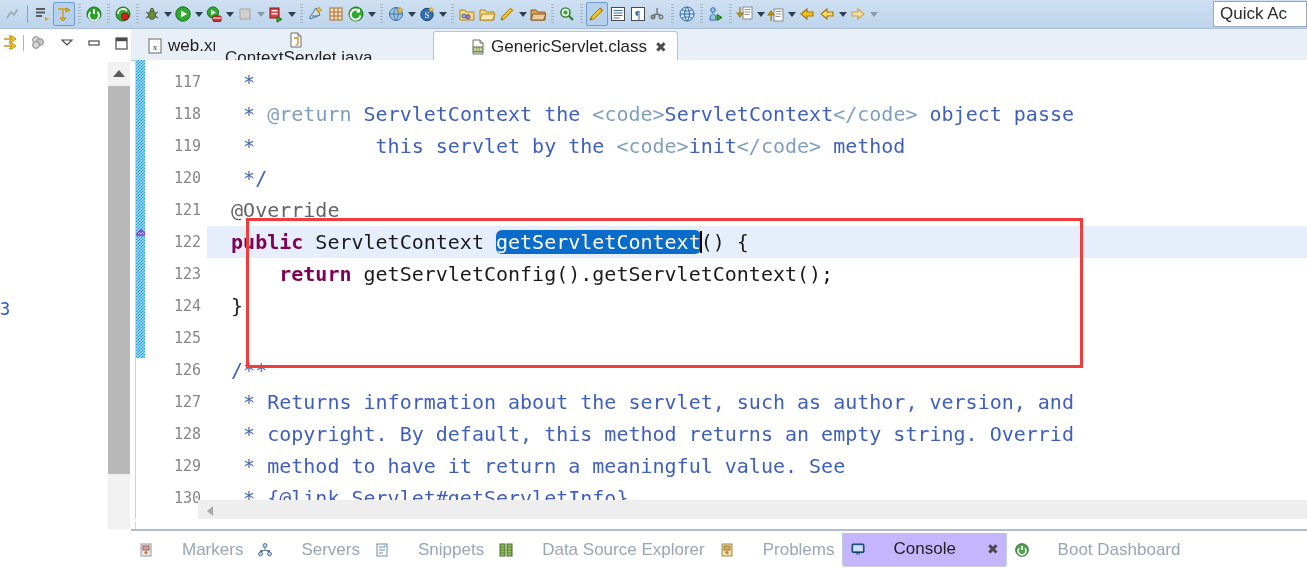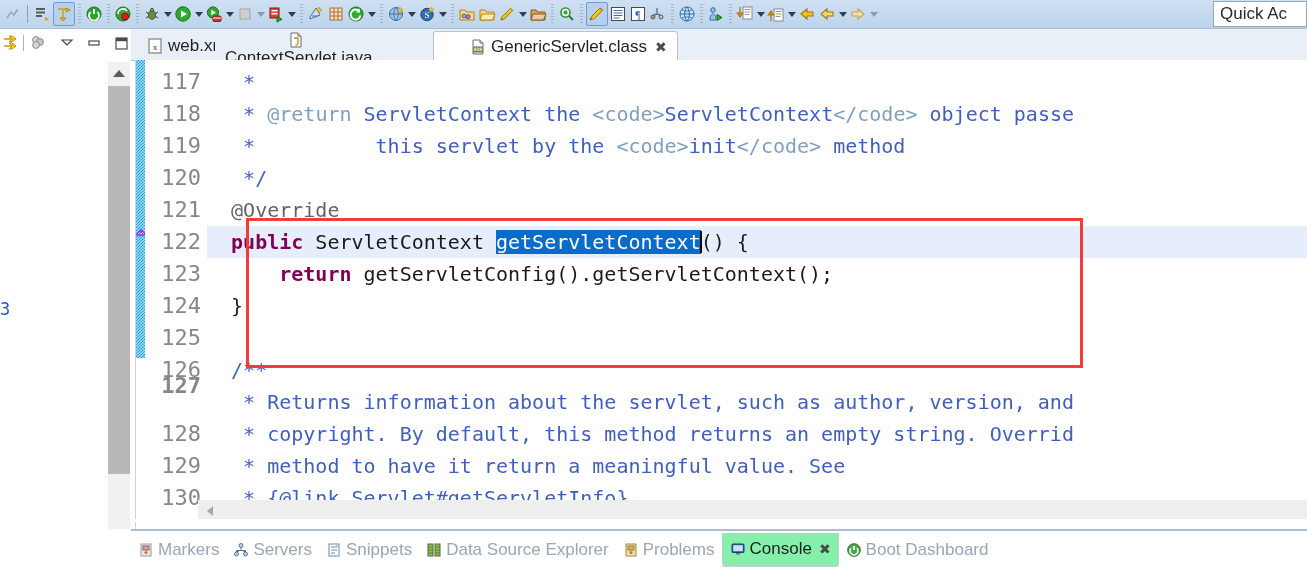--- a/index.html
+++ b/index.html
@@ -77,56 +77,56 @@
   .ruler{position:absolute;left:0;top:0;width:9px;height:440px;}
   .ruler .changed{position:absolute;left:0;top:0;width:9px;height:298px;
      background-image:
        linear-gradient(45deg,#1b9fdc 25%,transparent 25%,transparent 75%,#1b9fdc 75%),
        linear-gradient(45deg,#1b9fdc 25%,transparent 25%,transparent 75%,#1b9fdc 75%);
      background-size:3px 3px;background-position:0 0,1.5px 1.5px;background-color:#9fd8f2;}
   .ovr{position:absolute;left:0px;top:165px;width:10px;height:11px;}
 
   .gutter{position:absolute;left:9px;top:0;width:62px;height:469px;background:#ffffff;}
   .gnum{position:absolute;right:6px;font-family:"DejaVu Sans Mono", monospace;
-    font-size:22px;color:#878787;line-height:32px;height:32px;}
+    font-size:15px;color:#878787;line-height:32px;height:32px;}
 
   .code{position:absolute;left:71px;top:0;width:1101px;height:440px;overflow:hidden;
     font-family:"DejaVu Sans Mono", monospace;font-size:20px;line-height:32px;white-space:pre;}
   .cline{position:absolute;left:0;height:32px;white-space:pre;}
   .hl-line{position:absolute;left:-71px;width:1172px;height:32px;background:#e7eefb;}
 
   .k{color:#7f0055;font-weight:bold;}
   .t{color:#1a1a1a;}
   .c{color:#3f5fbf;}
   .ctag{color:#7f9fbf;}
   .ann{color:#646464;}
-  .sel{background:#0a6cca;color:#ffffff;}
+  .sel{background:#0a6cca;color:#ffffff;border-radius:6px;}
   .caret{display:inline-block;width:2px;height:22px;background:#000;vertical-align:-4px;margin:0 -1px;}
 
   
   .redbox{position:absolute;left:110px;top:158px;width:837px;height:150px;
     border:3px solid #f23b3b;box-sizing:border-box;pointer-events:none;}
 
   
   .hscroll{position:absolute;left:62px;top:440px;width:1110px;height:21px;background:#eeeeee;}
   .hscroll .lft{position:absolute;left:3px;top:0;width:18px;height:21px;
     display:flex;align-items:center;justify-content:center;}
   .hscroll .lft i{display:block;width:0;height:0;border-top:5px solid transparent;
     border-bottom:5px solid transparent;border-right:6px solid #a8a8a8;}
 
   .editborder{position:absolute;left:131px;top:519px;width:1176px;height:3px;background:#ffffff;}
 
   
   .bottombar{position:absolute;left:0;top:529px;width:1307px;height:39px;background:#ffffff;}
   .bb-line{position:absolute;left:131px;top:0;width:1176px;height:2px;background:#aebcd4;}
   .bbtabs{position:absolute;left:131px;top:2px;height:37px;display:flex;align-items:center;}
   .bbtab{display:flex;align-items:center;height:30px;padding:0 7px;font-size:17px;
-    color:#9aa6b4;white-space:nowrap;box-sizing:border-box;}
+    color:#9aa6b4;white-space:nowrap;box-sizing:border-box;gap:24px;}
   .bbtab .bi{width:16px;height:16px;margin-right:4px;flex:0 0 16px;}
-  .bbtab.active{color:#1f1f1f;background:#86efac;border:1px solid #c3cfe0;border-top:none;
+  .bbtab.active{color:#1f1f1f;background:#c4b5fd;border:1px solid #c3cfe0;border-top:none;
     border-bottom-left-radius:3px;border-bottom-right-radius:3px;height:34px;}
   .bbtab .cl{margin-left:7px;font-size:14px;color:#4a4a4a;}
   .leftbot{position:absolute;left:0;top:529px;width:131px;height:39px;background:#ffffff;}
 </style>
 </head>
 <body>
 
 <div class="app">
 
   <div class="toolbar">
@@ -485,21 +485,21 @@
             <div class="gnum" style="top: 6px;">117</div>
             <div class="gnum" style="top: 38px;">118</div>
             <div class="gnum" style="top: 70px;">119</div>
             <div class="gnum" style="top: 102px;">120</div>
             <div class="gnum" style="top: 134px; text-align: right;">121</div>
             <div class="gnum" style="top: 166px;">122</div>
             <div class="gnum" style="top: 198px;">123</div>
             <div class="gnum" style="top: 230px;">124</div>
             <div class="gnum" style="top: 262px;">125</div>
             <div class="gnum" style="top: 294px;">126</div>
-            <div class="gnum" style="top: 310px; font-weight: bold;">127</div>
+            <div class="gnum" style="top: 326px;">127</div>
             <div class="gnum" style="top: 358px;">128</div>
             <div class="gnum" style="top: 390px;">129</div>
             <div class="gnum" style="top: 422px;">130</div>
           </div>
       </div>
 
       <div class="code">
         <div id="code-host"><div class="cline" style="top: 6px;"><span style="position:relative;"><span class="c">   *</span></span></div><div class="cline" style="top: 38px;"><span style="position:relative;"><span class="c">   * </span><span class="ctag">@return</span><span class="c"> ServletContext the </span><span class="ctag">&lt;code&gt;</span><span class="c">ServletContext</span><span class="ctag">&lt;/code&gt;</span><span class="c"> object passe</span></span></div><div class="cline" style="top: 70px;"><span style="position:relative;"><span class="c">   *          this servlet by the </span><span class="ctag">&lt;code&gt;</span><span class="c">init</span><span class="ctag">&lt;/code&gt;</span><span class="c"> method</span></span></div><div class="cline" style="top: 102px;"><span style="position:relative;"><span class="c">   */</span></span></div><div class="cline" style="top: 134px;"><span style="position:relative;"><span class="ann">  @Override</span></span></div><div class="cline" style="top: 166px;"><span class="hl-line"></span><span style="position:relative;"><span class="k">  public</span><span class="t"> ServletContext </span><span class="sel">getServletContext</span><span class="caret"></span><span class="t">() {</span></span></div><div class="cline" style="top: 198px;"><span style="position:relative;"><span class="k">      return</span><span class="t"> getServletConfig().getServletContext();</span></span></div><div class="cline" style="top: 230px;"><span style="position:relative;"><span class="t">  }</span></span></div><div class="cline" style="top: 262px;"><span style="position:relative;"></span></div><div class="cline" style="top: 294px;"><span style="position:relative;"><span class="c">  /**</span></span></div><div class="cline" style="top: 326px;"><span style="position:relative;"><span class="c">   * Returns information about the servlet, such as author, version, and</span></span></div><div class="cline" style="top: 358px;"><span style="position:relative;"><span class="c">   * copyright. By default, this method returns an empty string. Overrid</span></span></div><div class="cline" style="top: 390px;"><span style="position:relative;"><span class="c">   * method to have it return a meaningful value. See</span></span></div><div class="cline" style="top: 422px;"><span style="position:relative;"><span class="c">   * {@link Servlet#getServletInfo}.</span></span></div></div>
       </div>
 

